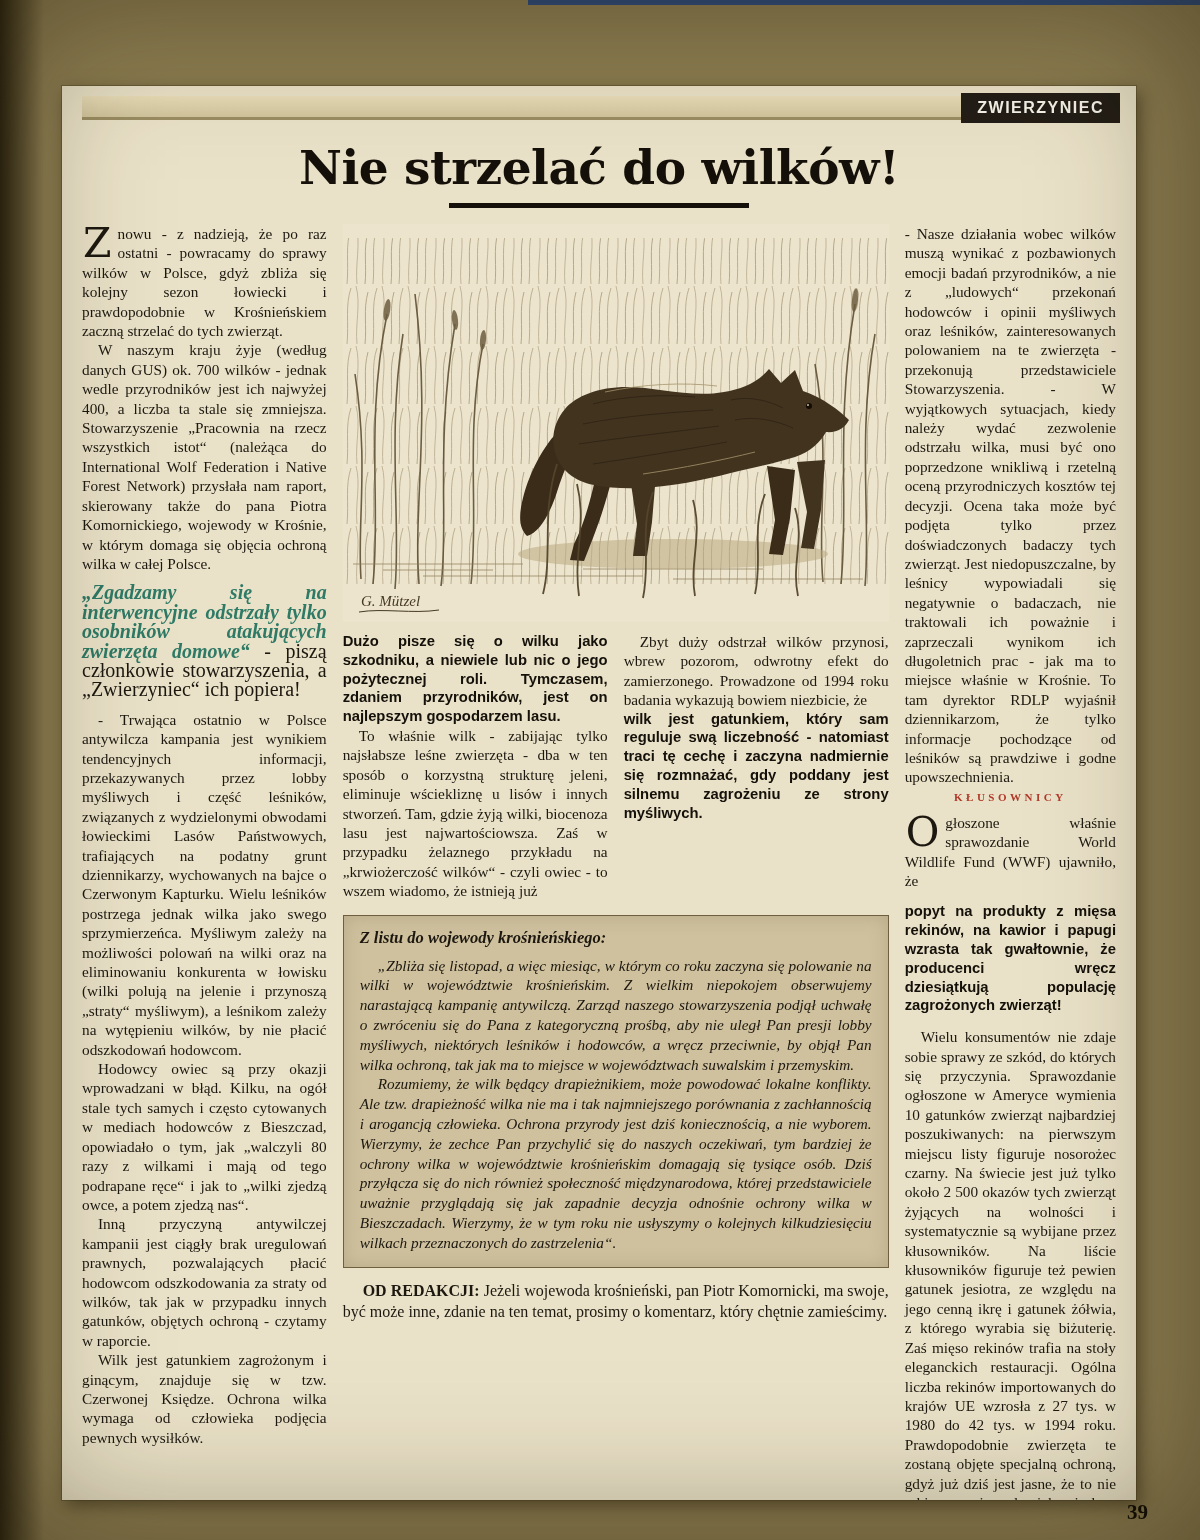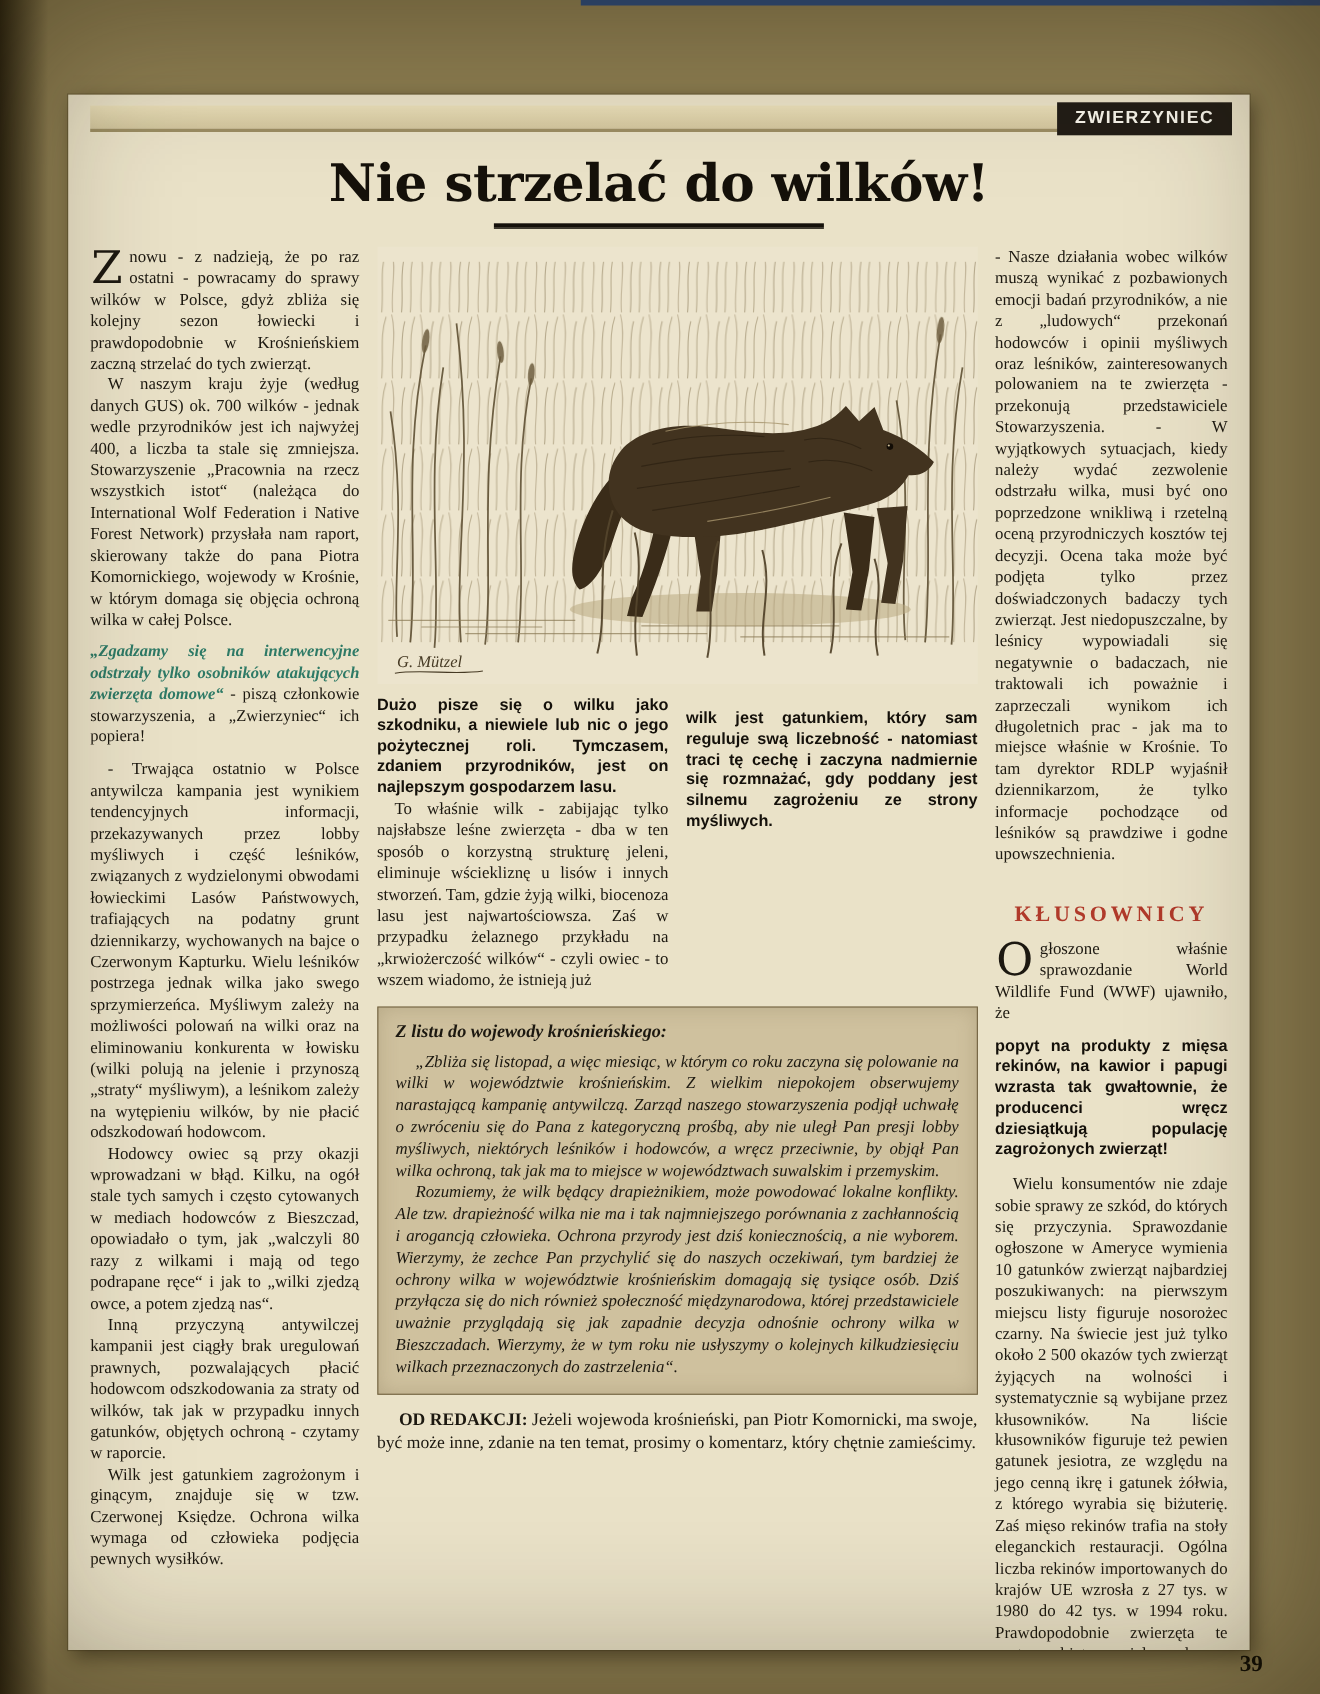--- a/index.html
+++ b/index.html
@@ -43,21 +43,21 @@
   .colA { width:250px; }
   .colM { width:546px; }
   .colB { width:216px; }
 
   p.body { font-size:15.3px; line-height:19.4px; text-align:justify; }
   p.ind { text-indent:16px; }
 
   .dropcap { float:left; font-size:41px; line-height:33px; padding:3px 6px 0 1px;
     font-family:"DejaVu Serif", serif; }
 
-  .quote { margin:10px 0 10px; font-size:15px; line-height:19.4px; text-align:justify; }
+  .quote { margin:10px 0 10px; font-size:20px; line-height:19.4px; text-align:justify; }
   .quote .green { color:var(--accent-green, #2e7a66); font-style:italic; font-weight:bold; }
 
   .illus { width:546px; height:398px; }
   .illus svg { display:block; }
 
   .sansbold { font-family:"Liberation Sans", sans-serif; font-weight:bold;
     font-size:14.8px; line-height:18.8px; text-align:justify; color:#14100a; }
 
   .subcols { display:flex; gap:16px; margin-top:10px; }
   .subcol { flex:1; }
@@ -69,21 +69,21 @@
     border:1px solid #6e5f3e; padding:12px 16px 14px;
     box-shadow: inset 0 0 18px rgba(110,95,62,.25); }
   .letter-heading { font-style:italic; font-weight:bold; font-size:16.5px; margin-bottom:8px; }
   .letter p { font-style:italic; font-size:15.3px; line-height:19.8px; text-align:justify; }
   .letter p.ind { text-indent:18px; }
 
   .editors { margin-top:12px; font-size:16px; line-height:21px; text-align:justify; text-indent:20px; }
   .editors .lbl { font-weight:bold; }
 
   .kheading { text-align:center; color:var(--accent-red, #b03a2a);
-    font-weight:600; font-size:20px; letter-spacing:3.5px; margin:33px 0 10px; }
+    font-weight:600; font-size:11px; letter-spacing:3.5px; margin:4px 0 10px; }
 
   .pagenum { position:absolute; right:52px; top:1500px; z-index:60;
     font-weight:bold; font-size:21px; color:#120e04; }
 </style>
 </head>
 <body>
 
 <div class="scan-edge"></div>
 <div class="spine-shadow"></div>
 
@@ -178,20 +178,21 @@
           <path d="M16,388 C40,384 70,390 96,386" stroke="#463a24" fill="none" stroke-width="1"></path>
         </svg>
       </div>
 
       <div class="subcols">
         <div class="subcol">
           <p class="sansbold">Dużo pisze się o wilku jako szkodniku, a niewiele lub nic o jego pożytecznej roli. Tymczasem, zdaniem przyrodników, jest on najlepszym gospodarzem lasu.</p>
           <p class="body ind mt8">To właśnie wilk - zabijając tylko najsłabsze leśne zwierzęta - dba w ten sposób o korzystną strukturę jeleni, eliminuje wściekliznę u lisów i innych stworzeń. Tam, gdzie żyją wilki, biocenoza lasu jest najwartościowsza. Zaś w przypadku żelaznego przykładu na „krwiożerczość wilków“ - czyli owiec - to wszem wiadomo, że istnieją już</p>
         </div>
         <div class="subcol">
+          <p class="body ind">Zbyt duży odstrzał wilków przynosi, wbrew pozorom, odwrotny efekt do zamierzonego. Prowadzone od 1994 roku badania wykazują bowiem niezbicie, że</p>
           <p class="sansbold mt12">wilk jest gatunkiem, który sam reguluje swą liczebność - natomiast traci tę cechę i zaczyna nadmiernie się rozmnażać, gdy poddany jest silnemu zagrożeniu ze strony myśliwych.</p>
         </div>
       </div>
 
       <div class="letter">
         <div class="letter-heading">Z listu do wojewody krośnieńskiego:</div>
         <p class="ind">„Zbliża się listopad, a więc miesiąc, w którym co roku zaczyna się polowanie na wilki w województwie krośnieńskim. Z wielkim niepokojem obserwujemy narastającą kampanię antywilczą. Zarząd naszego stowarzyszenia podjął uchwałę o zwróceniu się do Pana z kategoryczną prośbą, aby nie uległ Pan presji lobby myśliwych, niektórych leśników i hodowców, a wręcz przeciwnie, by objął Pan wilka ochroną, tak jak ma to miejsce w województwach suwalskim i przemyskim.</p>
         <p class="ind">Rozumiemy, że wilk będący drapieżnikiem, może powodować lokalne konflikty. Ale tzw. drapieżność wilka nie ma i tak najmniejszego porównania z zachłannością i arogancją człowieka. Ochrona przyrody jest dziś koniecznością, a nie wyborem. Wierzymy, że zechce Pan przychylić się do naszych oczekiwań, tym bardziej że ochrony wilka w województwie krośnieńskim domagają się tysiące osób. Dziś przyłącza się do nich również społeczność międzynarodowa, której przedstawiciele uważnie przyglądają się jak zapadnie decyzja odnośnie ochrony wilka w Bieszczadach. Wierzymy, że w tym roku nie usłyszymy o kolejnych kilkudziesięciu wilkach przeznaczonych do zastrzelenia“.</p>
       </div>
 

